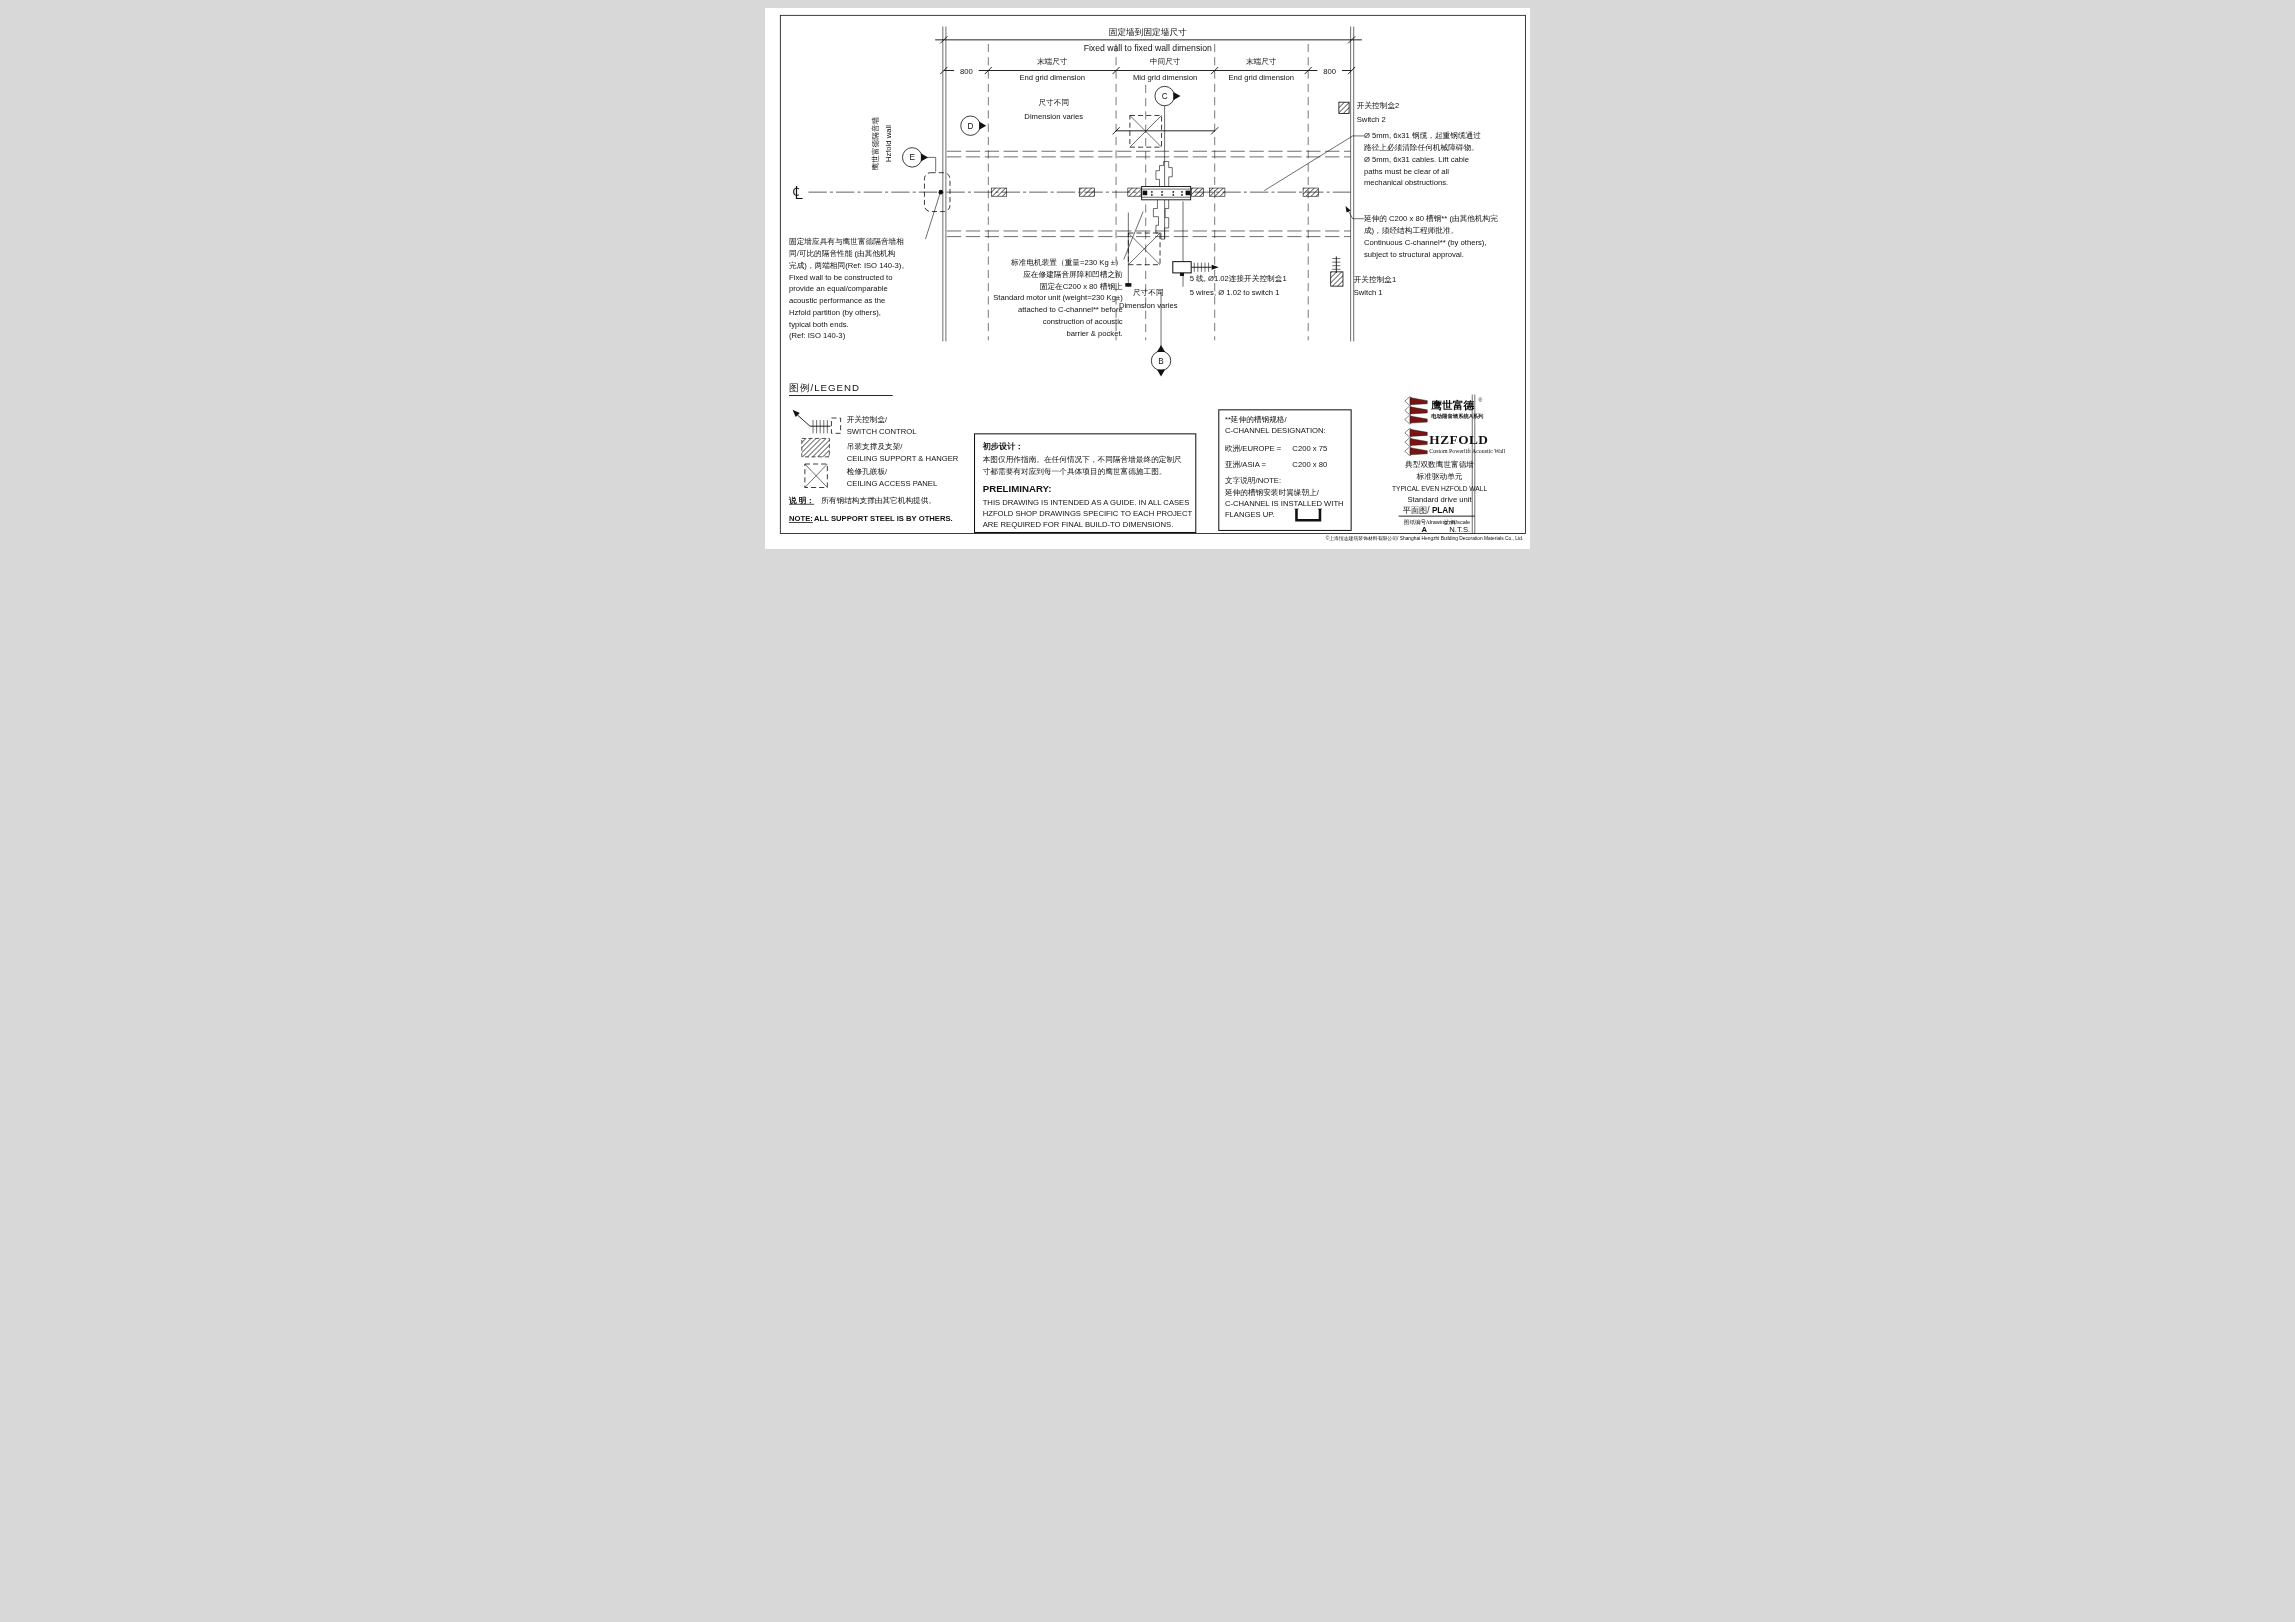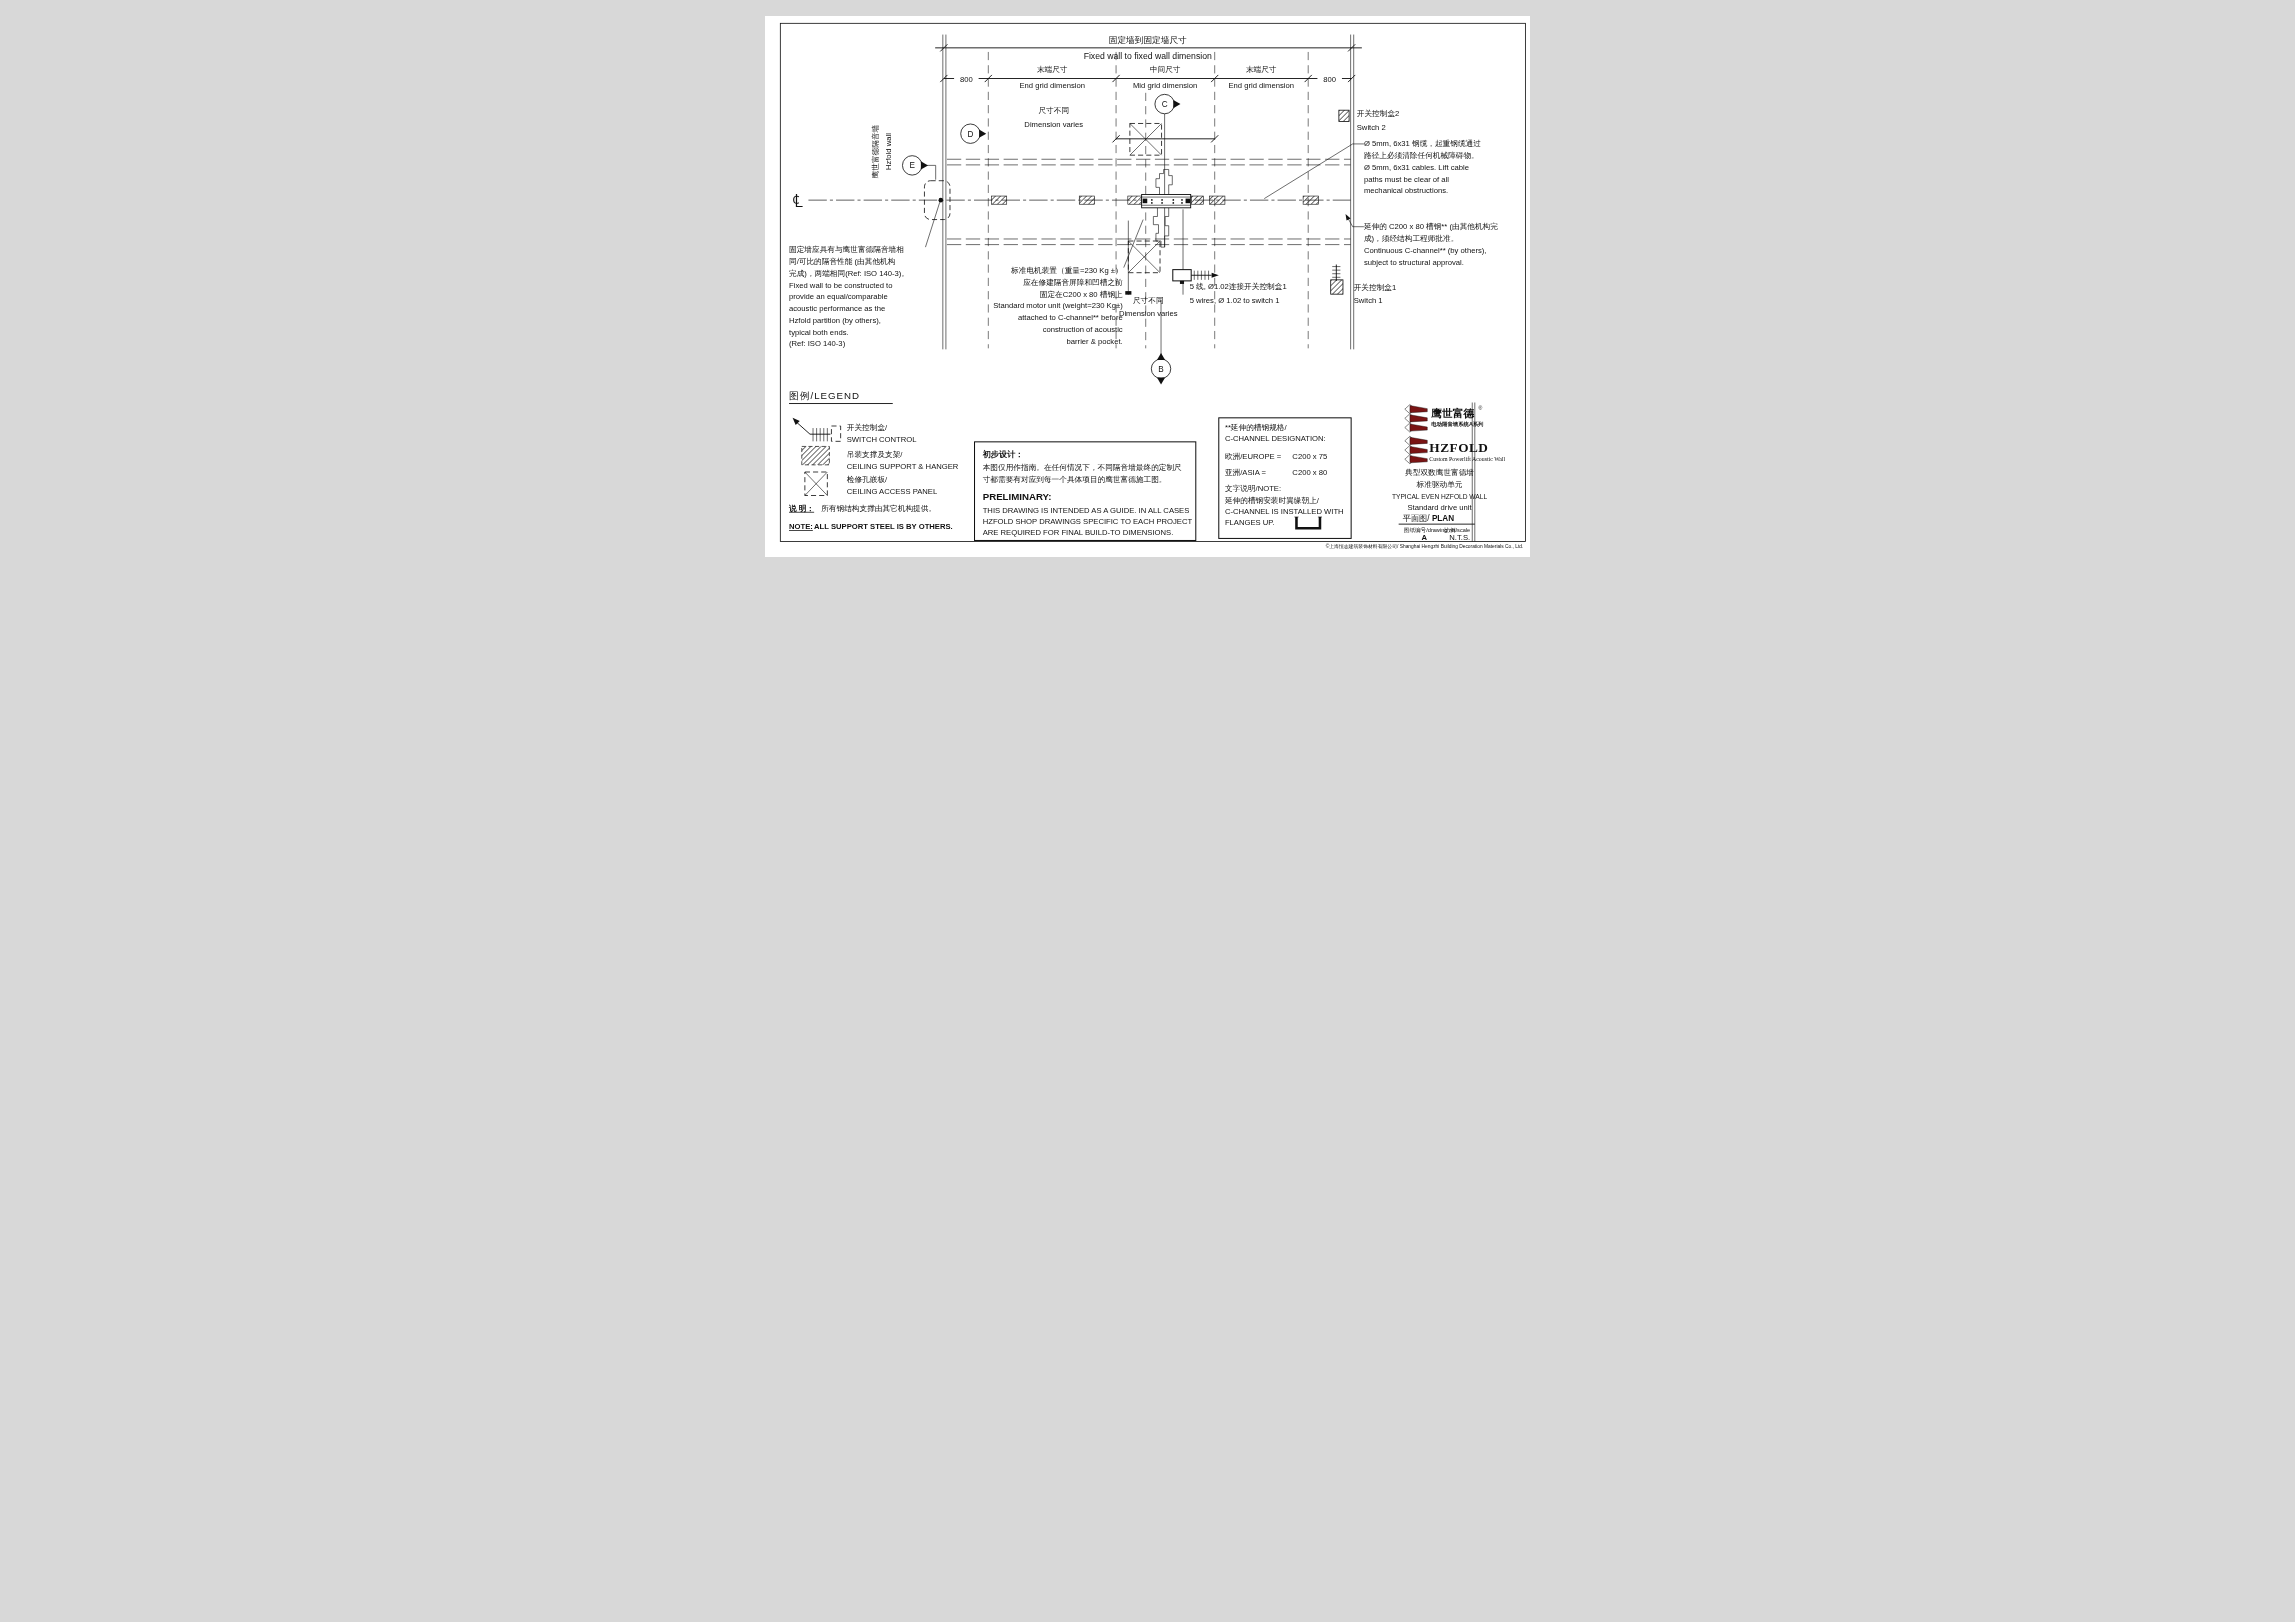--- a/index.html
+++ b/index.html
@@ -1,16 +1,16 @@
 <!DOCTYPE html>
 <html style="font-size:8.2px"><head>
 <meta charset="utf-8">
 <style>
   html,body{margin:0;padding:0;background:#d8d8d8;}
-  .sheet{position:relative;width:765px;height:541px;background:#ffffff;margin:16px auto;
+  .sheet{position:relative;width:765px;height:541px;background:#ffffff;margin:8px auto;
          font-family:"Liberation Sans", sans-serif;}
   svg{position:absolute;left:0;top:0;}
   svg text{fill:#111;font-family:"Liberation Sans", sans-serif;}
   .t9{font-size:9.5px}.t11{font-size:11px}.t13{font-size:13px}
   .t15{font-size:15px}.t16{font-size:16px}.t17{font-size:17px}.t19{font-size:19px;letter-spacing:2px}
   .t21{font-size:21px;font-weight:bold;font-family:"Liberation Serif",serif}
   .t26{font-size:26px;font-weight:bold;font-family:"Liberation Serif",serif;letter-spacing:1px}
   .ser11{font-size:11.5px;font-family:"Liberation Serif",serif}
   .b{font-weight:bold}
   .ln{stroke:#111;stroke-width:1.2;fill:none}

